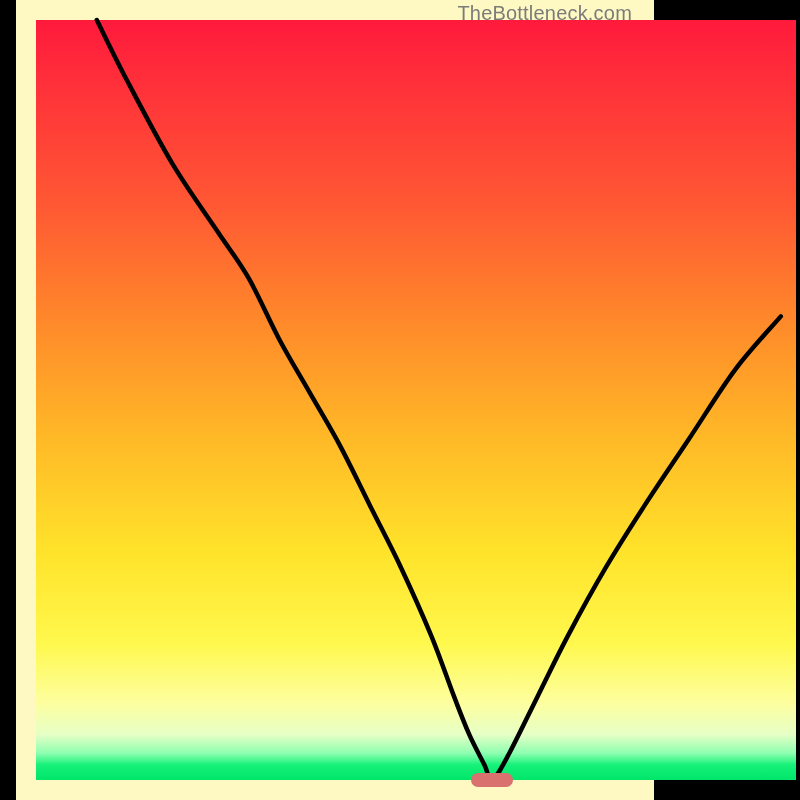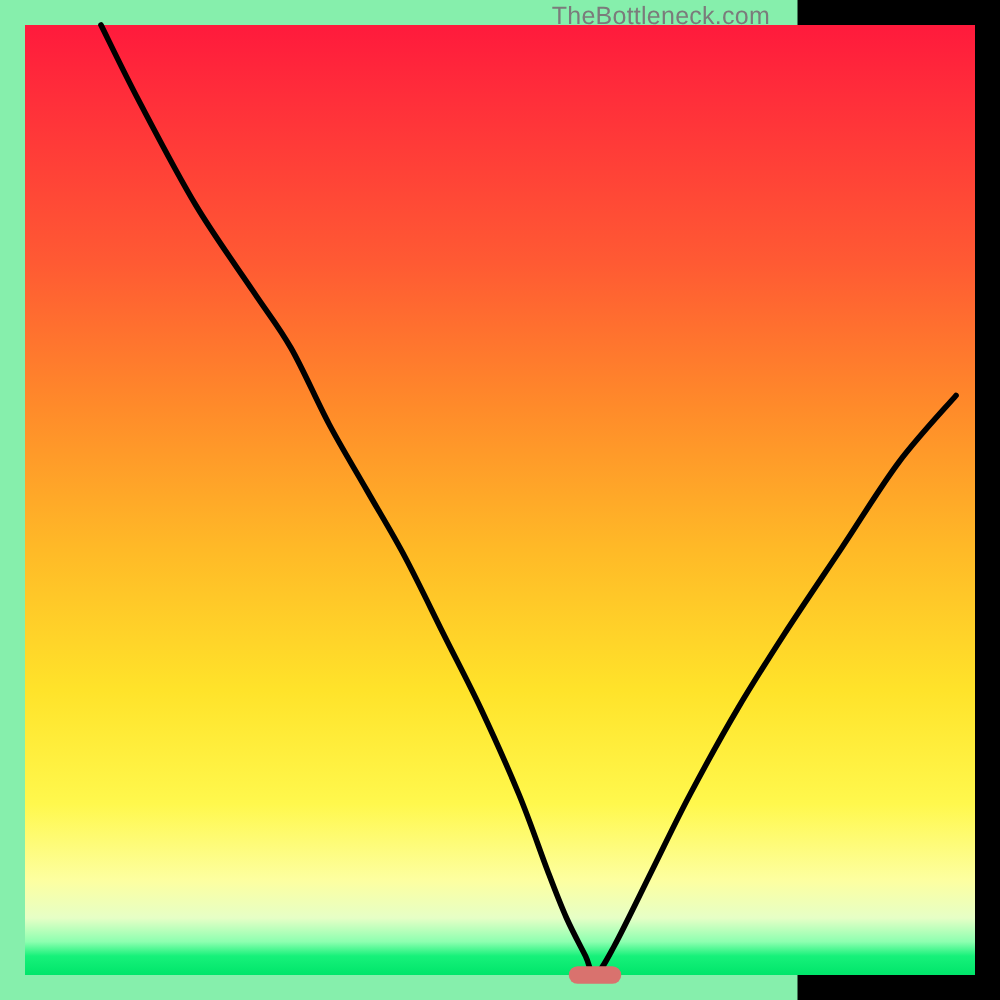--- a/index.html
+++ b/index.html
@@ -6,25 +6,25 @@
     margin: 0;
     padding: 0;
     width: 800px;
     height: 800px;
     background: #000;
     overflow: hidden;
     font-family: Arial, Helvetica, sans-serif;
   }
   .frame {
     position: absolute;
-    left: 0;
+    left: 16px;
     top: 0;
     width: 638px;
     height: 800px;
-    background: #86efac;
+    background: #fef9c3;
   }
   .plot {
     position: absolute;
     left: 20px;
     top: 20px;
     width: 760px;
     height: 760px;
     
     background: linear-gradient(to bottom,
       #ff1a3c 0%,

